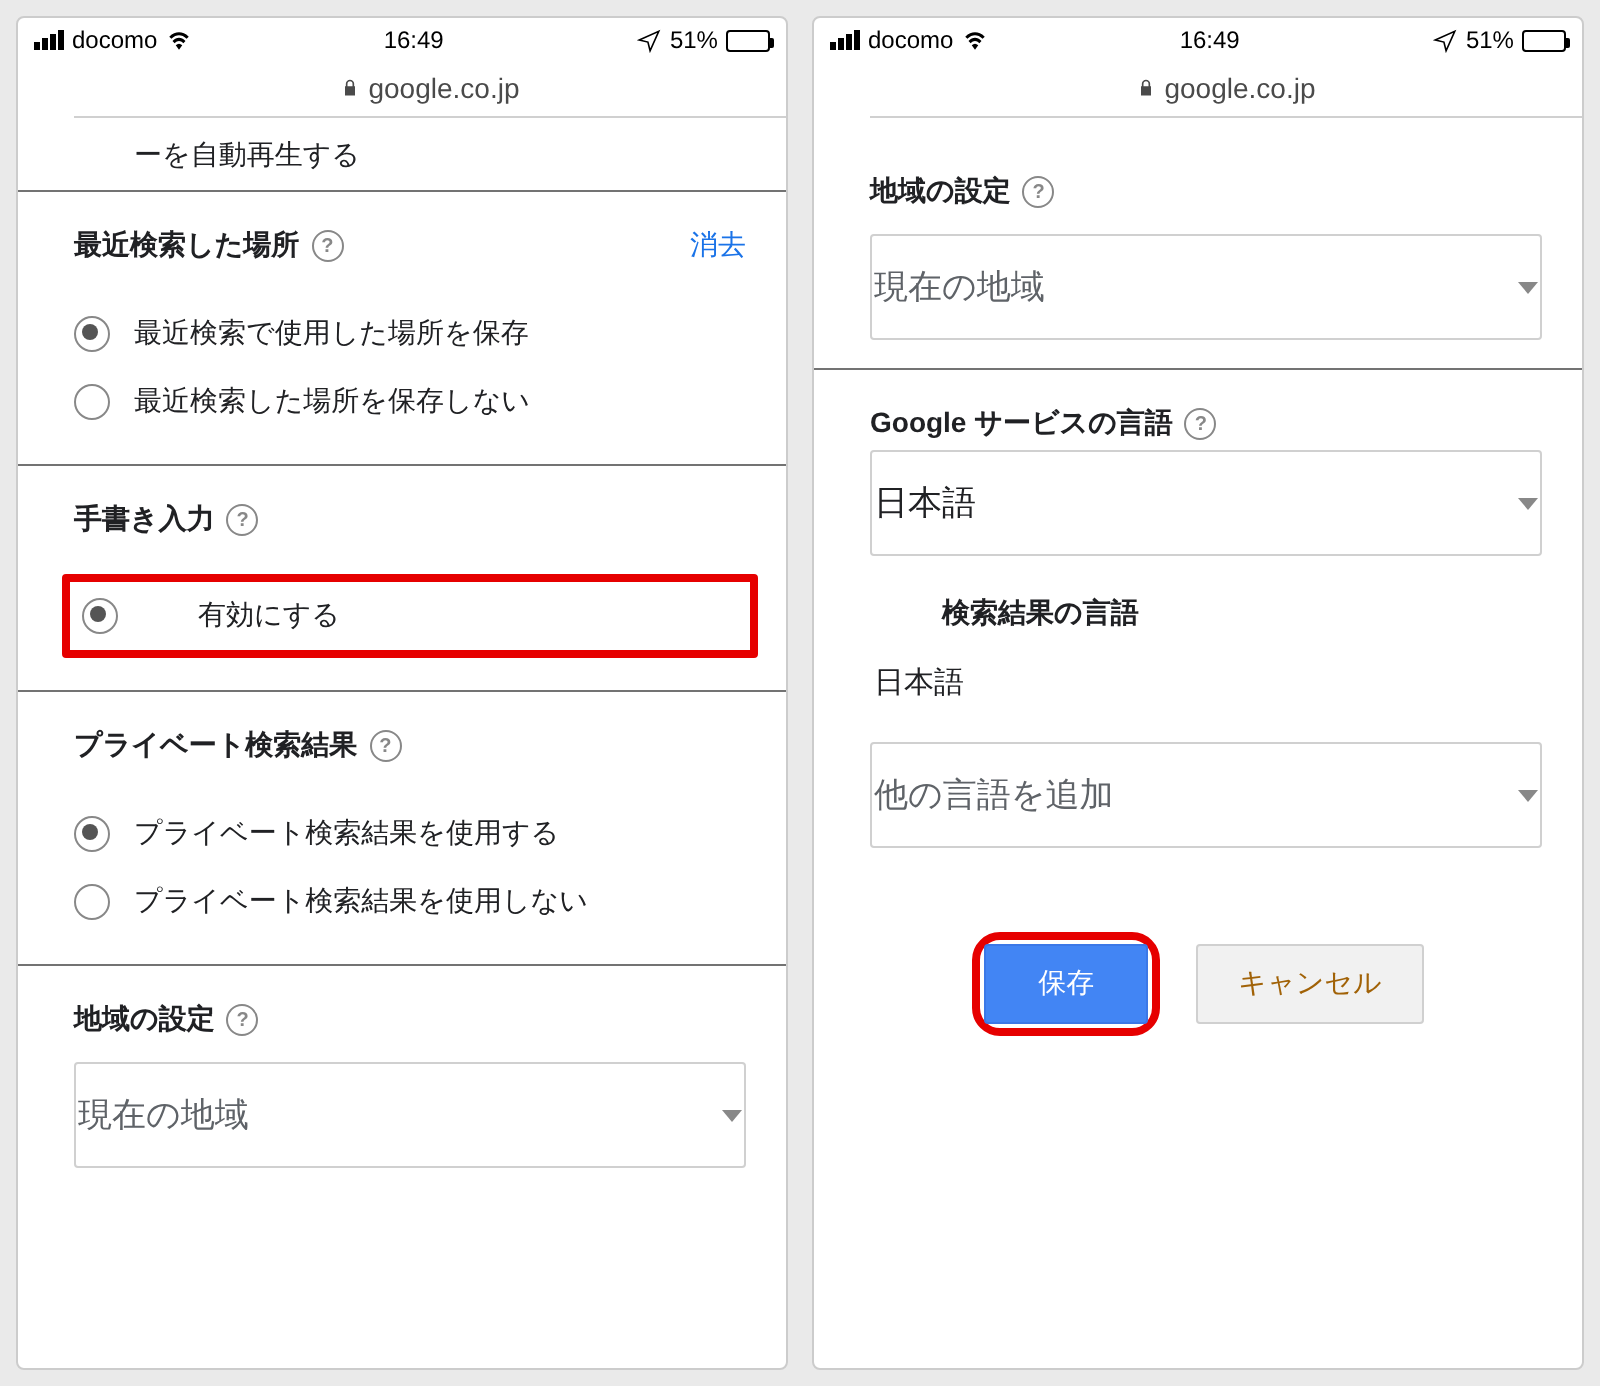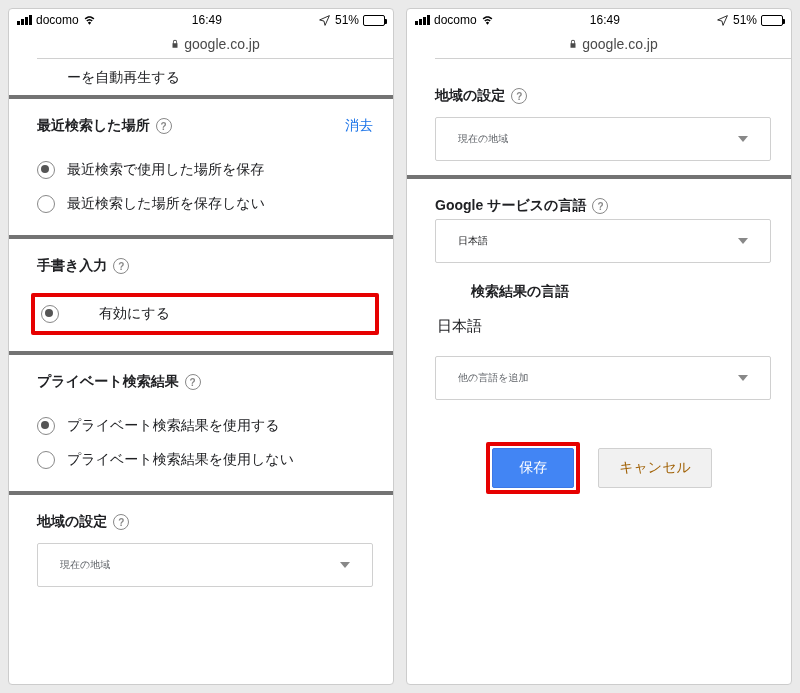--- a/index.html
+++ b/index.html
@@ -49,21 +49,21 @@
       display:flex; align-items:center; justify-content:center;
       gap:4px;
       font-size:14px;
       color:#4a4a4a;
       border-bottom:1px solid #d0d0d0;
       margin-left:28px;
     }
     .lock-icon { width:10px; height:12px; }
     
     .content { flex:1; overflow:hidden; padding:0; }
-    .section { padding:18px 20px 14px 28px; border-top:4px solid #737373; }
+    .section { padding:18px 20px 14px 28px; border-top:1px solid #737373; }
     .section:first-child { border-top:none; }
     .section-header { display:flex; align-items:flex-end; justify-content:space-between; margin-bottom:18px; }
     .section-title { font-size:14px; font-weight:700; color:#202124; display:flex; align-items:center; gap:6px; }
     .help-icon {
       width:16px;height:16px;border:1.2px solid #888;border-radius:50%;
       display:inline-flex;align-items:center;justify-content:center;
       font-size:10px;color:#888;font-weight:700;
     }
     .clear-link { color:#1a73e8; font-size:14px; }
     .radio-row { display:flex; align-items:center; gap:12px; padding:8px 0; font-size:14px; color:#202124;}
@@ -71,34 +71,34 @@
       width:18px;height:18px;border:1.5px solid #888;border-radius:50%;
       position:relative; flex-shrink:0;
     }
     .radio.selected::after {
       content:''; position:absolute; top:3px;left:3px;width:8px;height:8px;
       background:#555;border-radius:50%;
     }
     .redbox { border:4px solid #e60000; border-radius:2px; padding:4px 6px; margin:2px -6px; }
     .select-box {
       border:1px solid #d0d0d0; border-radius:2px;
-      padding:14px 22px; display:flex; justify-content:space-between; align-items:center;
-      font-size:10px; color:#5f6368; margin-top:4px;
+      padding:14px 1px; display:flex; justify-content:space-between; align-items:center;
+      font-size:17px; color:#5f6368; margin-top:4px;
     }
     .select-v { color:#202124; }
     .caret-down { width:0;height:0;border-left:5px solid transparent;border-right:5px solid transparent;border-top:6px solid #888; }
     .fragment { padding:10px 20px 8px 58px; font-size:14px; color:#202124; }
     .lang-val { padding:4px 2px 16px; font-size:15px; color:#202124; }
     .btn-row { display:flex; justify-content:center; align-items:center; gap:18px; padding:28px 0 12px; }
     .btn {
       padding:10px 20px; font-size:14px; border-radius:2px; border:1px solid #d0d0d0;
       background:#f1f1f1; color:#a16207;
     }
     .btn-primary { background:#4285f4; color:#fff; border-color:#3b78e7; font-weight:500; padding:10px 26px; }
-    .btn-primary-wrap { border:4px solid #e60000; border-radius:2px; padding:2px; }
+    .btn-primary-wrap { border:4px solid #e60000; border-radius:14px; padding:2px; }
     .footnote { font-size:13px; color:#5f6368; text-align:left; padding:6px 20px 0; }
     .footnote a { color:#1a73e8; text-decoration:none; }
     .sec-pad-b { padding-bottom: 4px; }
   </style>
 </head>
 <body>
 
 <div class="phone">
   <div class="status-bar">
     <div class="status-left">

